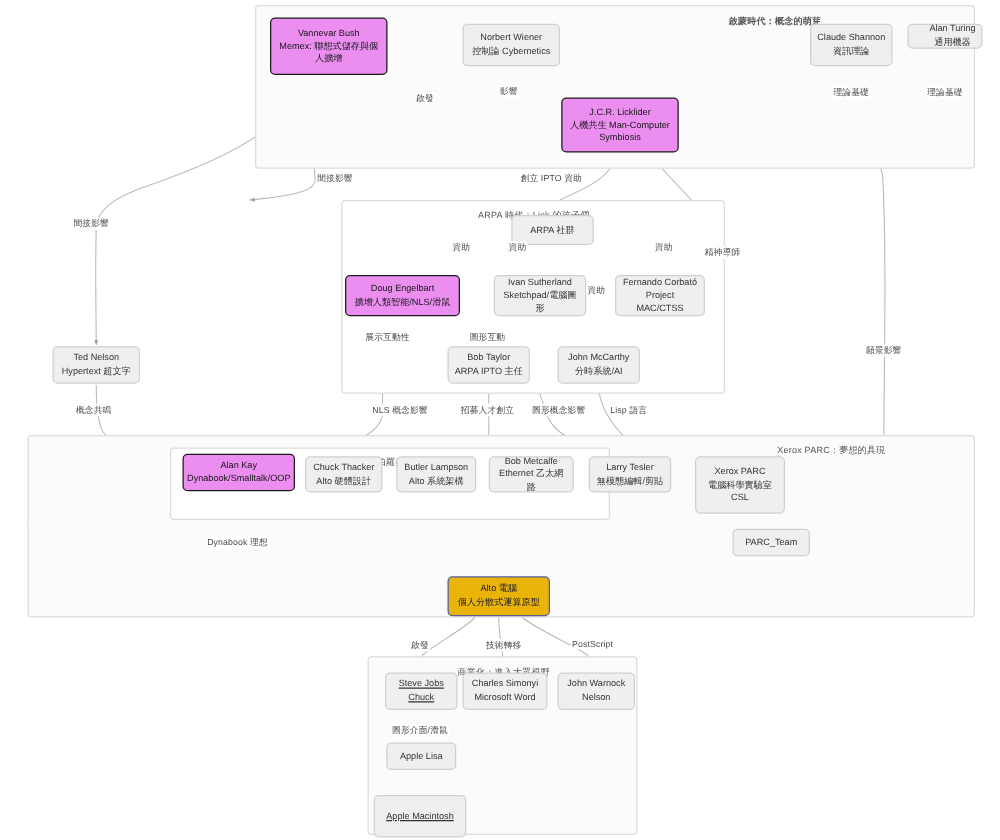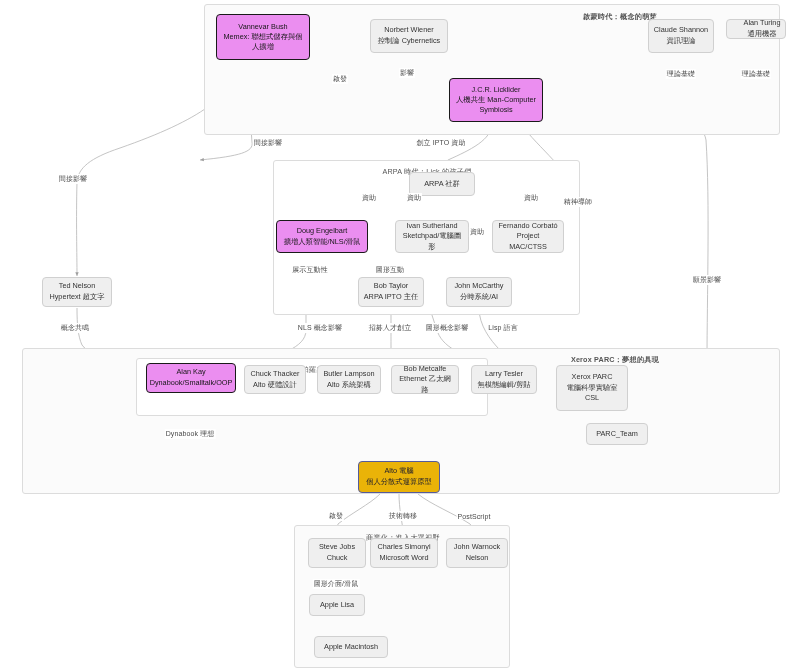--- a/index.html
+++ b/index.html
@@ -83,21 +83,21 @@
       <path d="M418,494 C430,504 455,514 470,524 C475,530 476,534 476,537" class="edge" marker-end="url(#arrow)"></path>
       <path d="M337,569 C337,580 337,588 337,593" class="edge" marker-end="url(#arrow)"></path>
       <path d="M337,617 C337,626 337,632 337,635" class="edge" marker-end="url(#arrow)"></path>
     </svg>
   <div id="group-layer">
       <div class="grp" style="left: 204px; top: 4px; width: 576px; height: 131px;"></div>
       <div class="grp-label" style="left: 620px; top: 12px; transform: translateX(-50%); font-weight: bold;">啟蒙時代：概念的萌芽</div>
       <div class="grp plain" style="left: 273px; top: 160px; width: 307px; height: 155px;"></div>
       <div class="grp-label" style="left: 427px; top: 167px; transform: translateX(-50%);">ARPA 時代：Lick 的孩子們</div>
       <div class="grp" style="left: 22px; top: 348px; width: 758px; height: 146px;"></div>
-      <div class="grp-label" style="left: 615px; top: 355px; transform: translateX(-50%); font-weight: bold;">Xerox PARC：夢想的具現</div>
+      <div class="grp-label" style="left: 665px; top: 355px; transform: translateX(-50%);">Xerox PARC：夢想的具現</div>
       <div class="grp plain" style="left: 136px; top: 358px; width: 352px; height: 58px;"></div>
       <div class="grp-label" style="left: 331px; top: 365px; transform: translateX(-50%);">帕羅奧圖的巫師們</div>
       <div class="grp" style="left: 294px; top: 525px; width: 216px; height: 143px;"></div>
       <div class="grp-label" style="left: 403px; top: 533px; transform: translateX(-50%);">商業化：進入大眾視野</div>
     </div>
   <div id="node-layer">
       <div class="node hl" style="left: 216px; top: 14px; width: 94px; height: 46px;">
         <span>Vannevar Bush</span>
         <span class="l2" style="white-space: normal; line-height: 1.4;">Memex: 聯想式儲存與個人擴增</span>
       </div>
@@ -168,36 +168,36 @@
         <span>Xerox PARC</span>
         <span class="l2">電腦科學實驗室 CSL</span>
       </div>
       <div class="node" style="left: 586px; top: 423px; width: 62px; height: 22px;">
         <span>PARC_Team</span>
       </div>
       <div class="node alt" style="left: 358px; top: 461px; width: 82px; height: 32px;">
         <span>Alto 電腦</span>
         <span class="l2">個人分散式運算原型</span>
       </div>
-      <div class="node" style="left: 308px; top: 538px; width: 58px; height: 30px;">
+      <div class="node" style="left: 308px; top: 538px; width: 58px; height: 30px; text-decoration: underline;">
         <span>Steve Jobs</span>
         <span class="l2">Chuck</span>
       </div>
       <div class="node" style="left: 370px; top: 538px; width: 68px; height: 30px;">
         <span>Charles Simonyi</span>
         <span class="l2">Microsoft Word</span>
       </div>
       <div class="node" style="left: 446px; top: 538px; width: 62px; height: 30px;">
         <span>John Warnock</span>
         <span class="l2">Nelson</span>
       </div>
       <div class="node" style="left: 309px; top: 594px; width: 56px; height: 22px;">
         <span>Apple Lisa</span>
       </div>
-      <div class="node" style="left: 314px; top: 636px; width: 74px; height: 22px;">
+      <div class="node" style="left: 299px; top: 636px; width: 74px; height: 34px; text-decoration: underline;">
         <span>Apple Macintosh</span>
       </div>
     </div>
   <div id="edge-label-layer">
       <div class="elabel" style="left: 340px; top: 79px;">啟發</div>
       <div class="elabel" style="left: 407px; top: 73px;">影響</div>
       <div class="elabel" style="left: 681px; top: 74px;">理論基礎</div>
       <div class="elabel" style="left: 756px; top: 74px;">理論基礎</div>
       <div class="elabel" style="left: 268px; top: 143px;">間接影響</div>
       <div class="elabel" style="left: 73px; top: 179px;">間接影響</div>

